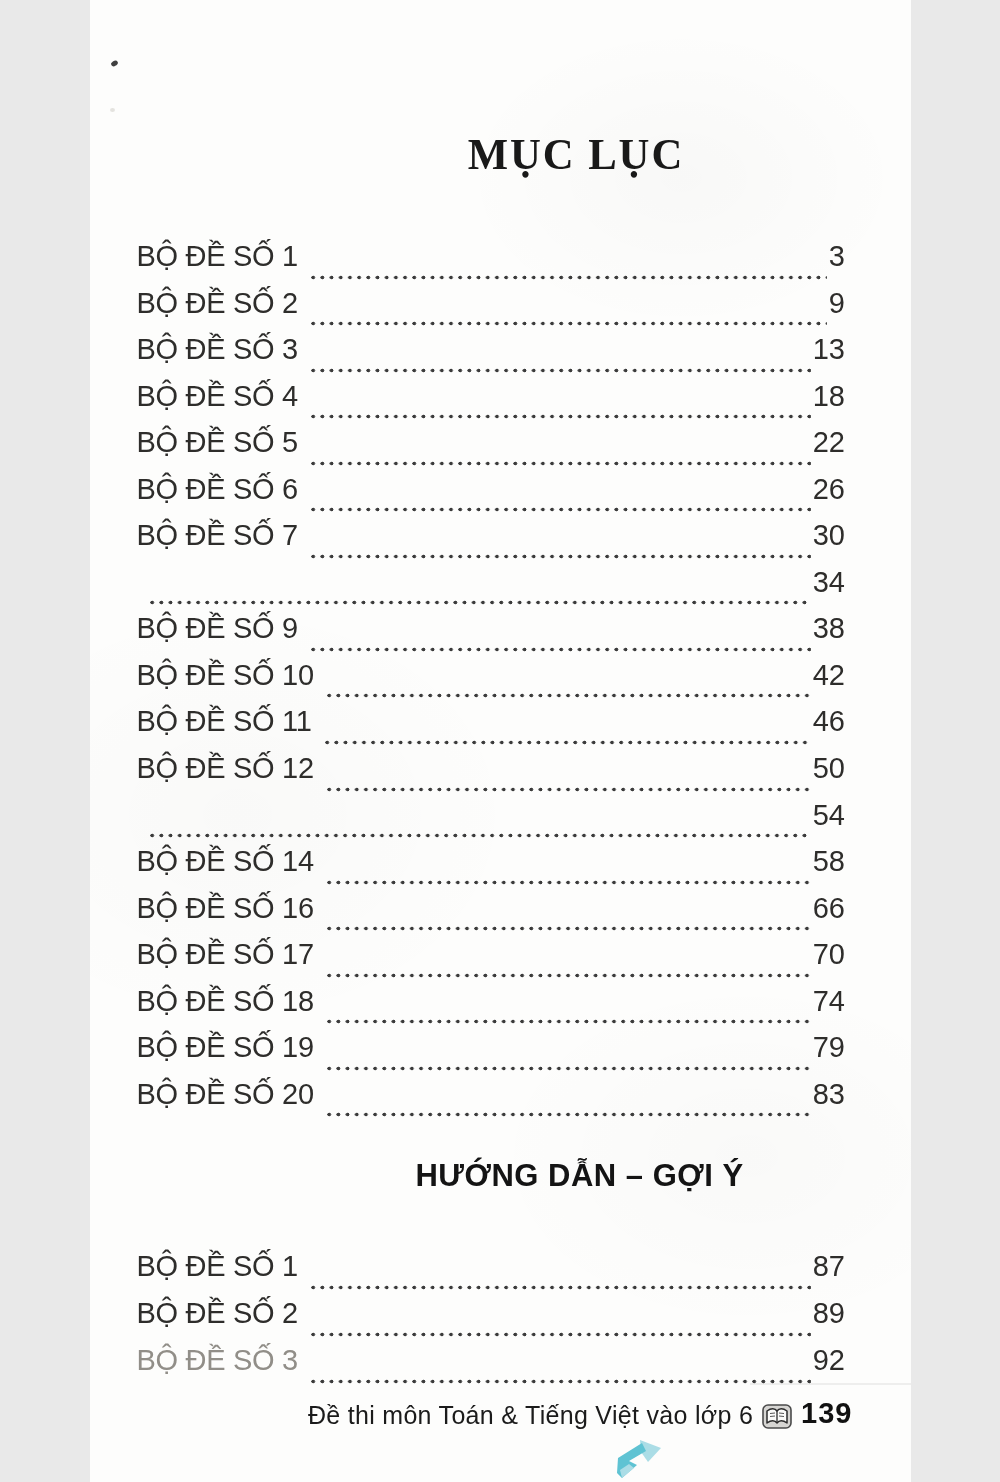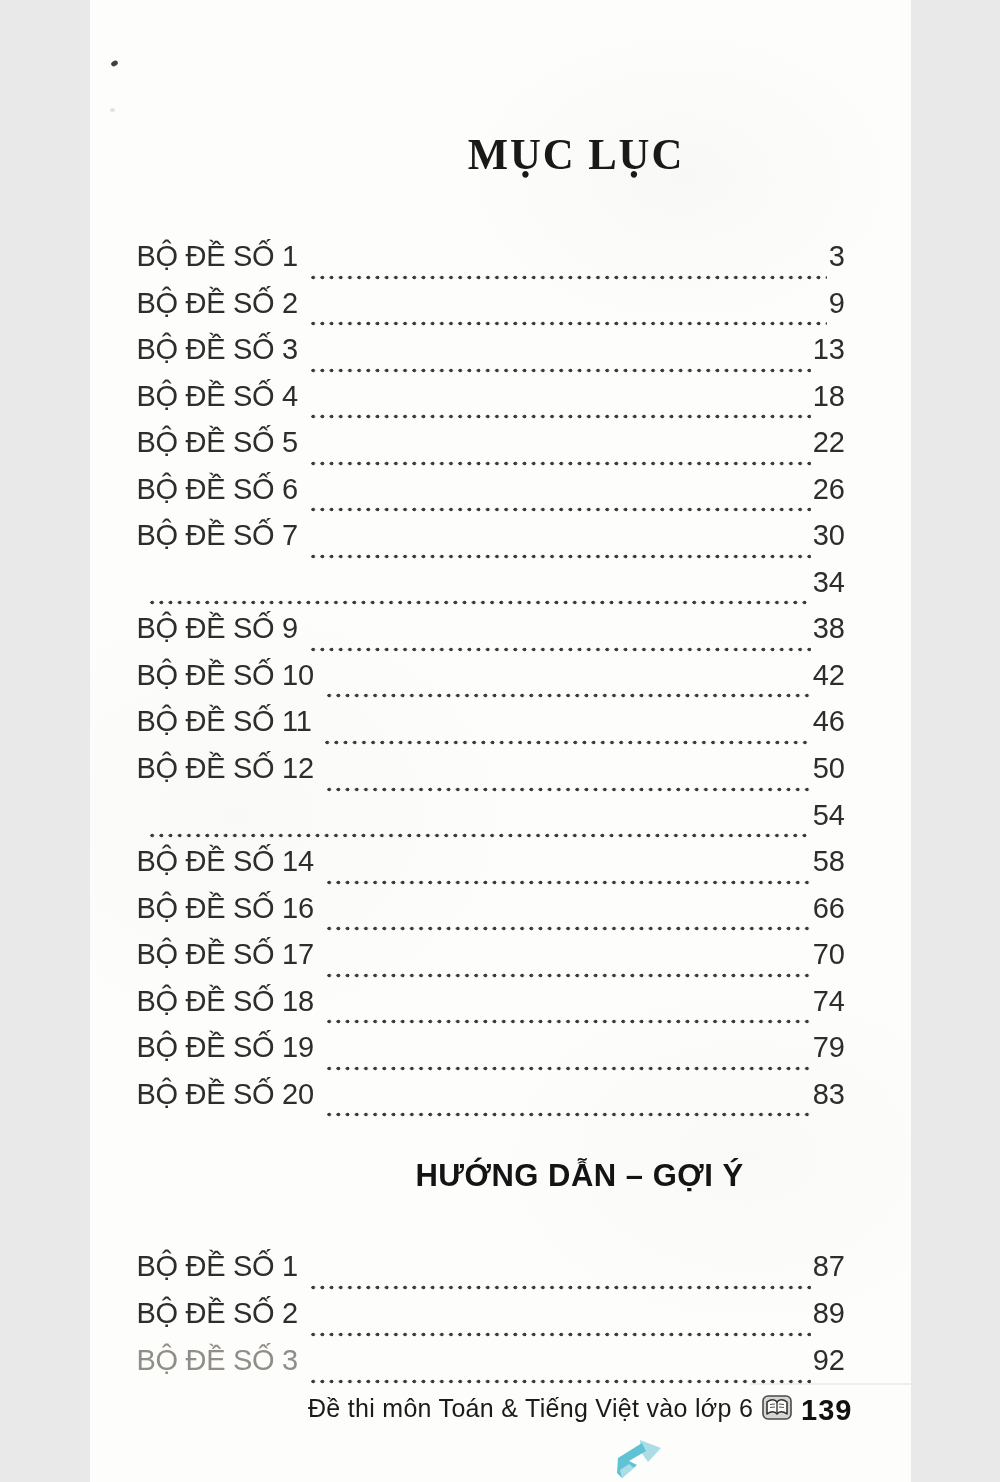--- a/index.html
+++ b/index.html
@@ -49,21 +49,21 @@
 
   
   .section-heading {
     position:absolute; top:1158px; left:0; width:980px; text-align:center;
     font-size:31px; font-weight:700; letter-spacing:0.5px; color:#141414;
   }
 
   
   .footer {
     position:absolute; top:1394px; right:58px; height:36px;
-    display:flex; align-items:flex-start; gap:9px;
+    display:flex; align-items:flex-end; gap:9px;
   }
   .footer-text { font-size:25px; color:#1b1b1b; letter-spacing:0.3px; }
   .footer-pagenum { font-size:29px; font-weight:700; color:#111; letter-spacing:1px; }
   .book-icon-svg { display:block; }
 
   
   .watermark {
     position:absolute; left:436px; top:1438px;
     display:flex; align-items:center; gap:10px;flex-direction:column;
   }

